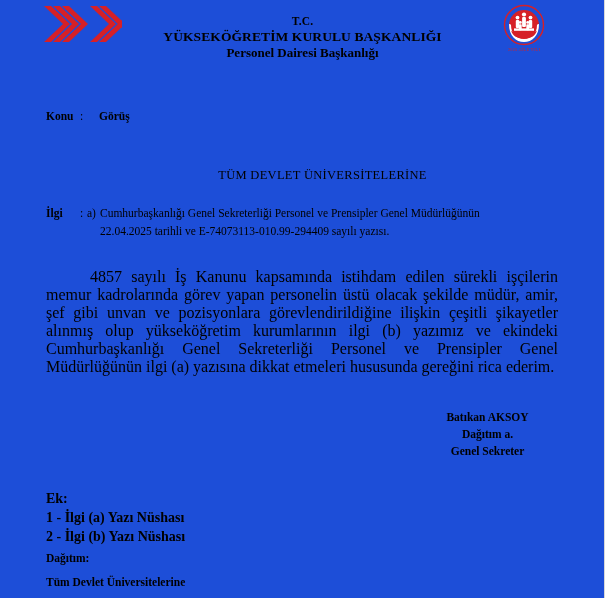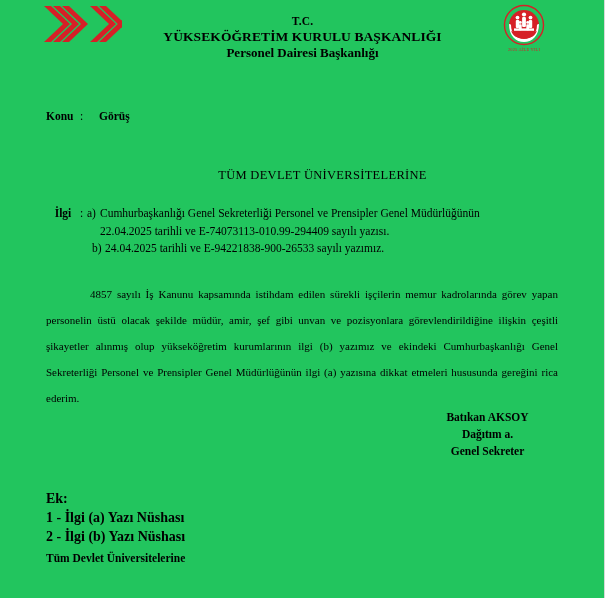--- a/index.html
+++ b/index.html
@@ -8,21 +8,21 @@
     background: #ffffff;
   }
   body {
     font-family: "Liberation Serif", "DejaVu Serif", serif;
     color: #000000;
   }
   #page {
     position: relative;
     width: 605px;
     height: 598px;
-    background: #22c55e;
+    background: #1d4ed8;
     overflow: hidden;
     border-right: 1px solid #d8d8d8;
     box-sizing: border-box;
   }
 
   
   .header {
     position: absolute;
     top: 0;
     left: 0;
@@ -128,45 +128,44 @@
     line-height: 17.5px;
   }
   .ilgi-line {
     position: relative;
     white-space: nowrap;
   }
   .ilgi-label {
     display: inline-block;
     width: 34px;
     font-weight: bold;
-    text-align: center;
   }
   .ilgi-colon {
     display: inline-block;
     width: 7px;
   }
   .ilgi-marker {
     display: inline-block;
     width: 13px;
   }
   .ilgi-cont {
     padding-left: 54px;
   }
   .ilgi-b {
     padding-left: 46px;
   }
 
   
   .body-par {
     position: absolute;
     left: 46px;
-    top: 281px;
+    top: 268px;
     width: 512px;
-    font-size: 11px;
-    line-height: 26px;
+    font-size: 16px;
+    line-height: 18px;
     text-align: justify;
     text-indent: 44px;
     text-justify: inter-word;
   }
 
   
   .signature {
     position: absolute;
     left: 400px;
     top: 409px;
@@ -273,36 +272,34 @@
 
   <div class="addressee">TÜM DEVLET ÜNİVERSİTELERİNE</div>
 
   <div class="ilgi">
     <div class="ilgi-line">
       <span class="ilgi-label">İlgi</span><span class="ilgi-colon">:</span><span class="ilgi-marker">a)</span><span>Cumhurbaşkanlığı Genel Sekreterliği Personel ve Prensipler Genel Müdürlüğünün</span>
     </div>
     <div class="ilgi-line ilgi-cont">
       <span>22.04.2025 tarihli ve E-74073113-010.99-294409 sayılı yazısı.</span>
     </div>
-    <div class="ilgi-line ilgi-b">
-      <span class="ilgi-marker">b)</span><span>24.04.2025 tarihli ve E-94221838-900-26533 sayılı yazımız.</span>
-    </div>
   </div>
 
   <div class="body-par">4857 sayılı İş Kanunu kapsamında istihdam edilen sürekli işçilerin memur kadrolarında görev yapan personelin üstü olacak şekilde müdür, amir, şef gibi unvan ve pozisyonlara görevlendirildiğine ilişkin çeşitli şikayetler alınmış olup yükseköğretim kurumlarının ilgi (b) yazımız ve ekindeki Cumhurbaşkanlığı Genel Sekreterliği Personel ve Prensipler Genel Müdürlüğünün ilgi (a) yazısına dikkat etmeleri hususunda gereğini rica ederim.</div>
 
   <div class="signature">
     <div>Batıkan AKSOY</div>
     <div>Dağıtım a.</div>
     <div>Genel Sekreter</div>
   </div>
 
   <div class="attach">
     <div>Ek:</div>
     <div>1 - İlgi (a) Yazı Nüshası</div>
     <div>2 - İlgi (b) Yazı Nüshası</div>
   </div>
 
   <div class="dist">
+    <div class="dist-title">Dağıtım:</div>
     <div>Tüm Devlet Üniversitelerine</div>
   </div>
 
 </div>
 
 </body></html>

